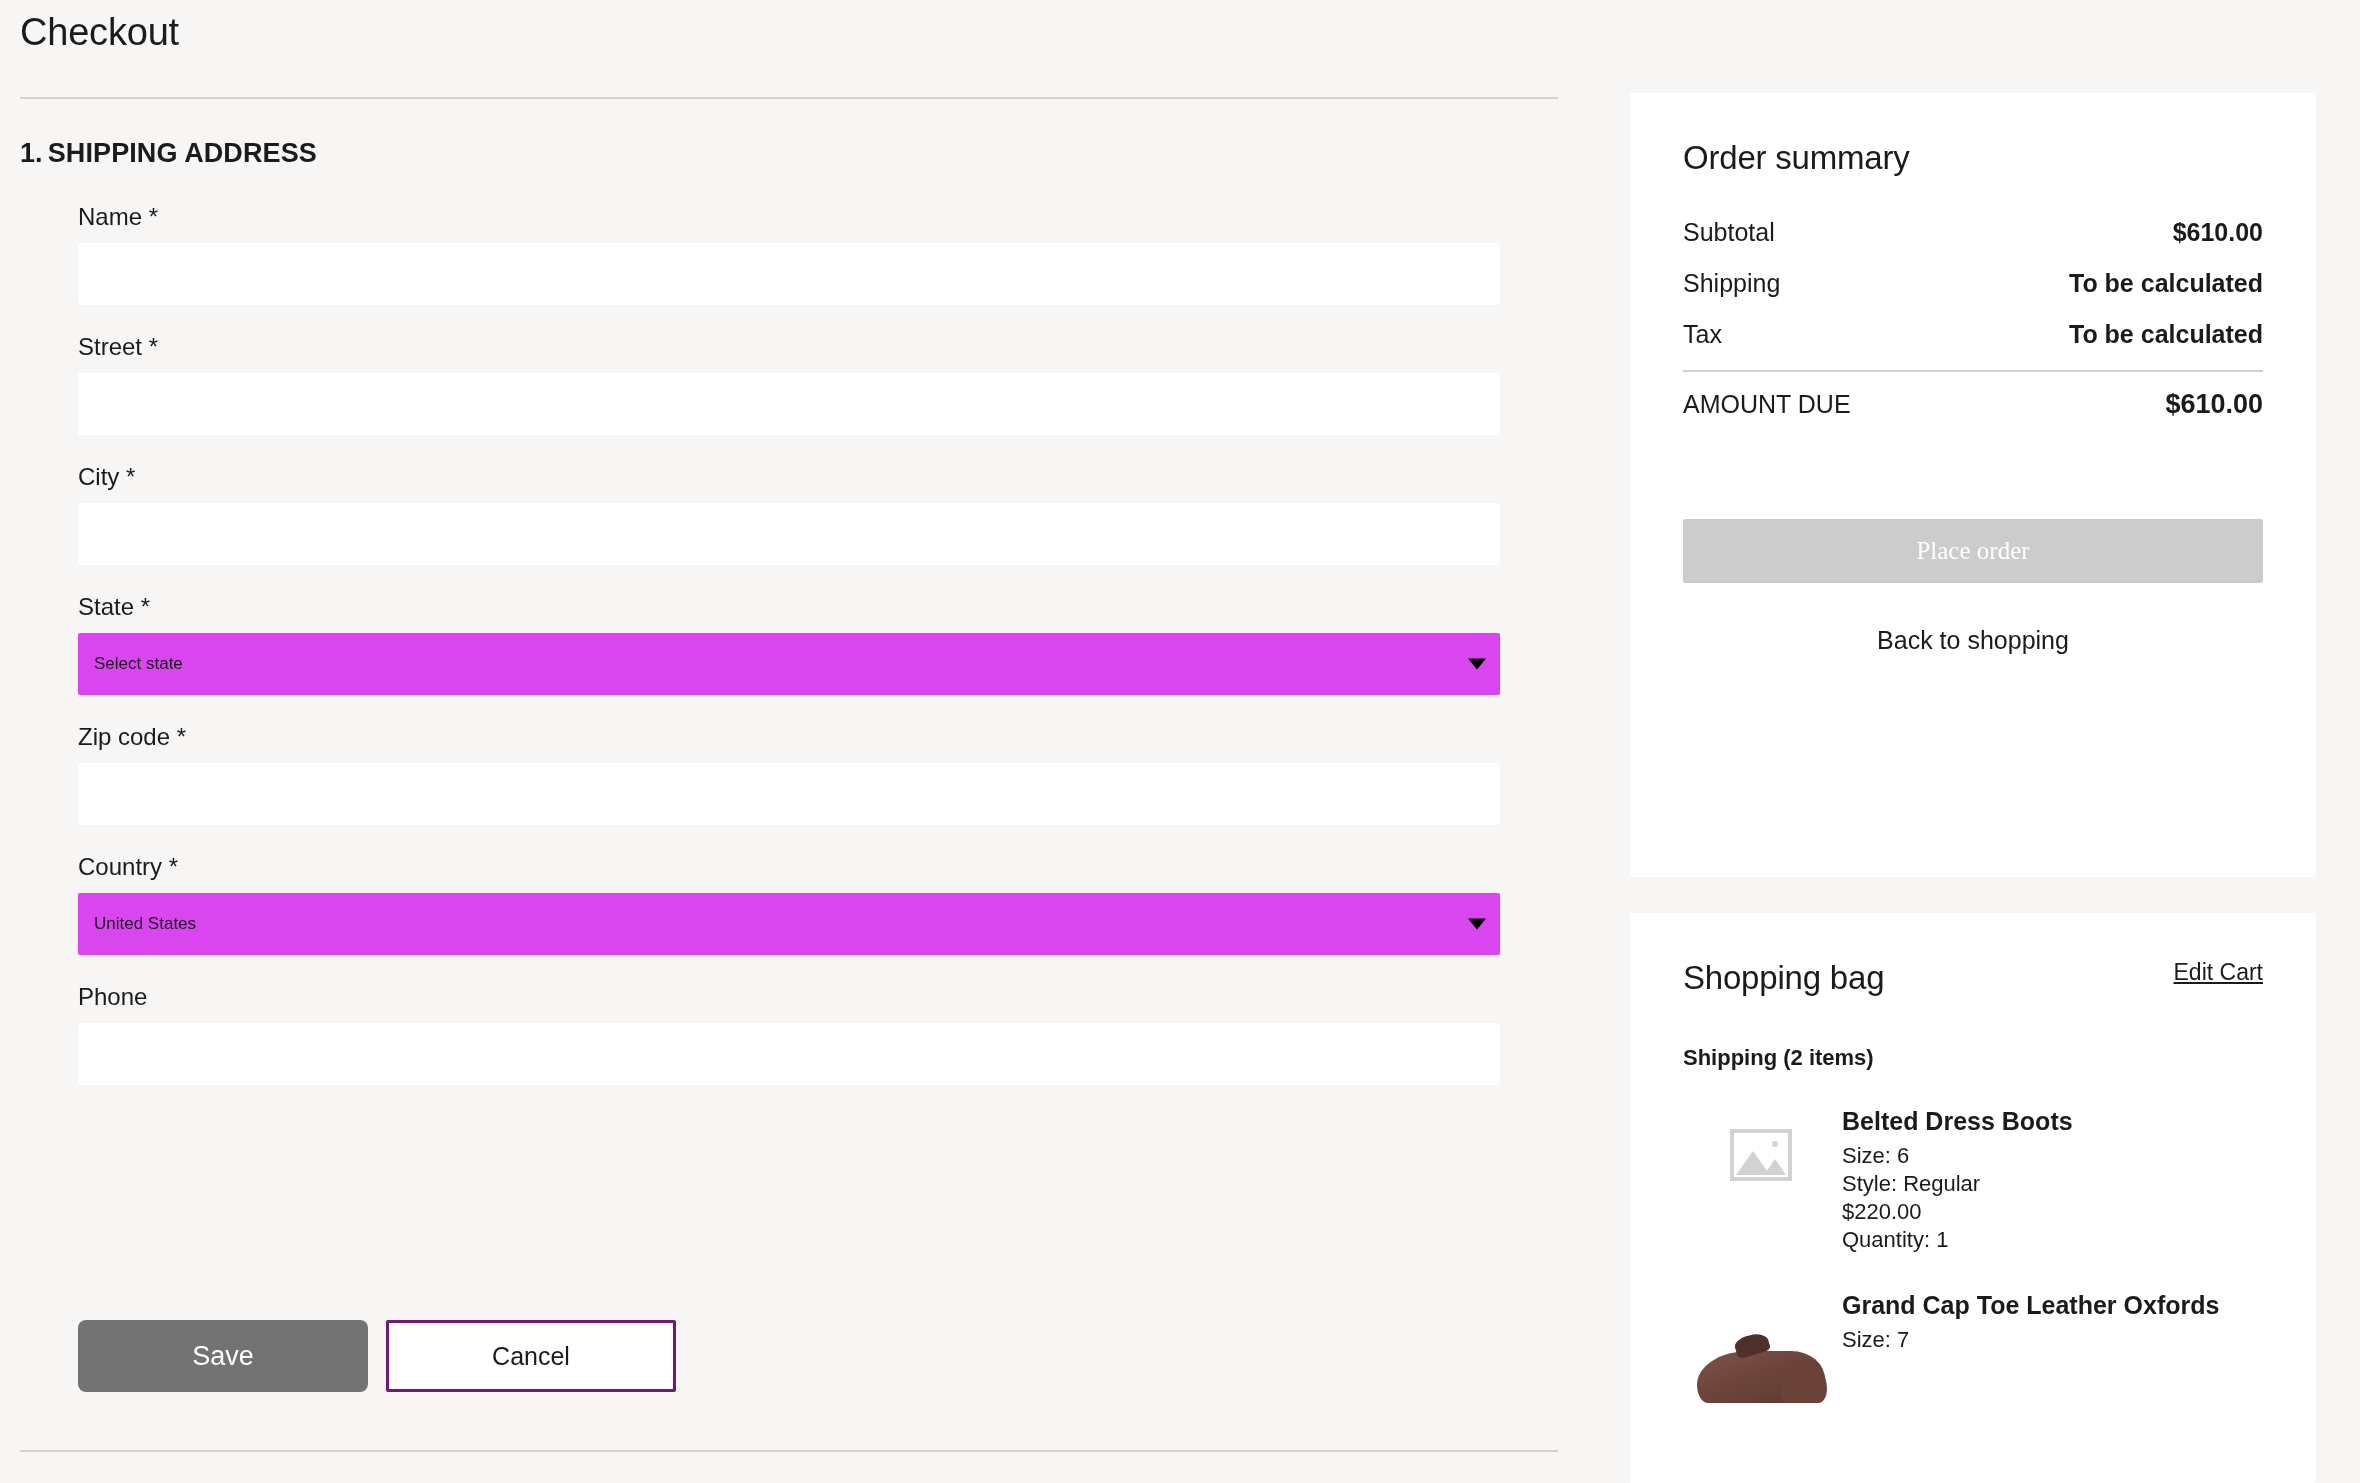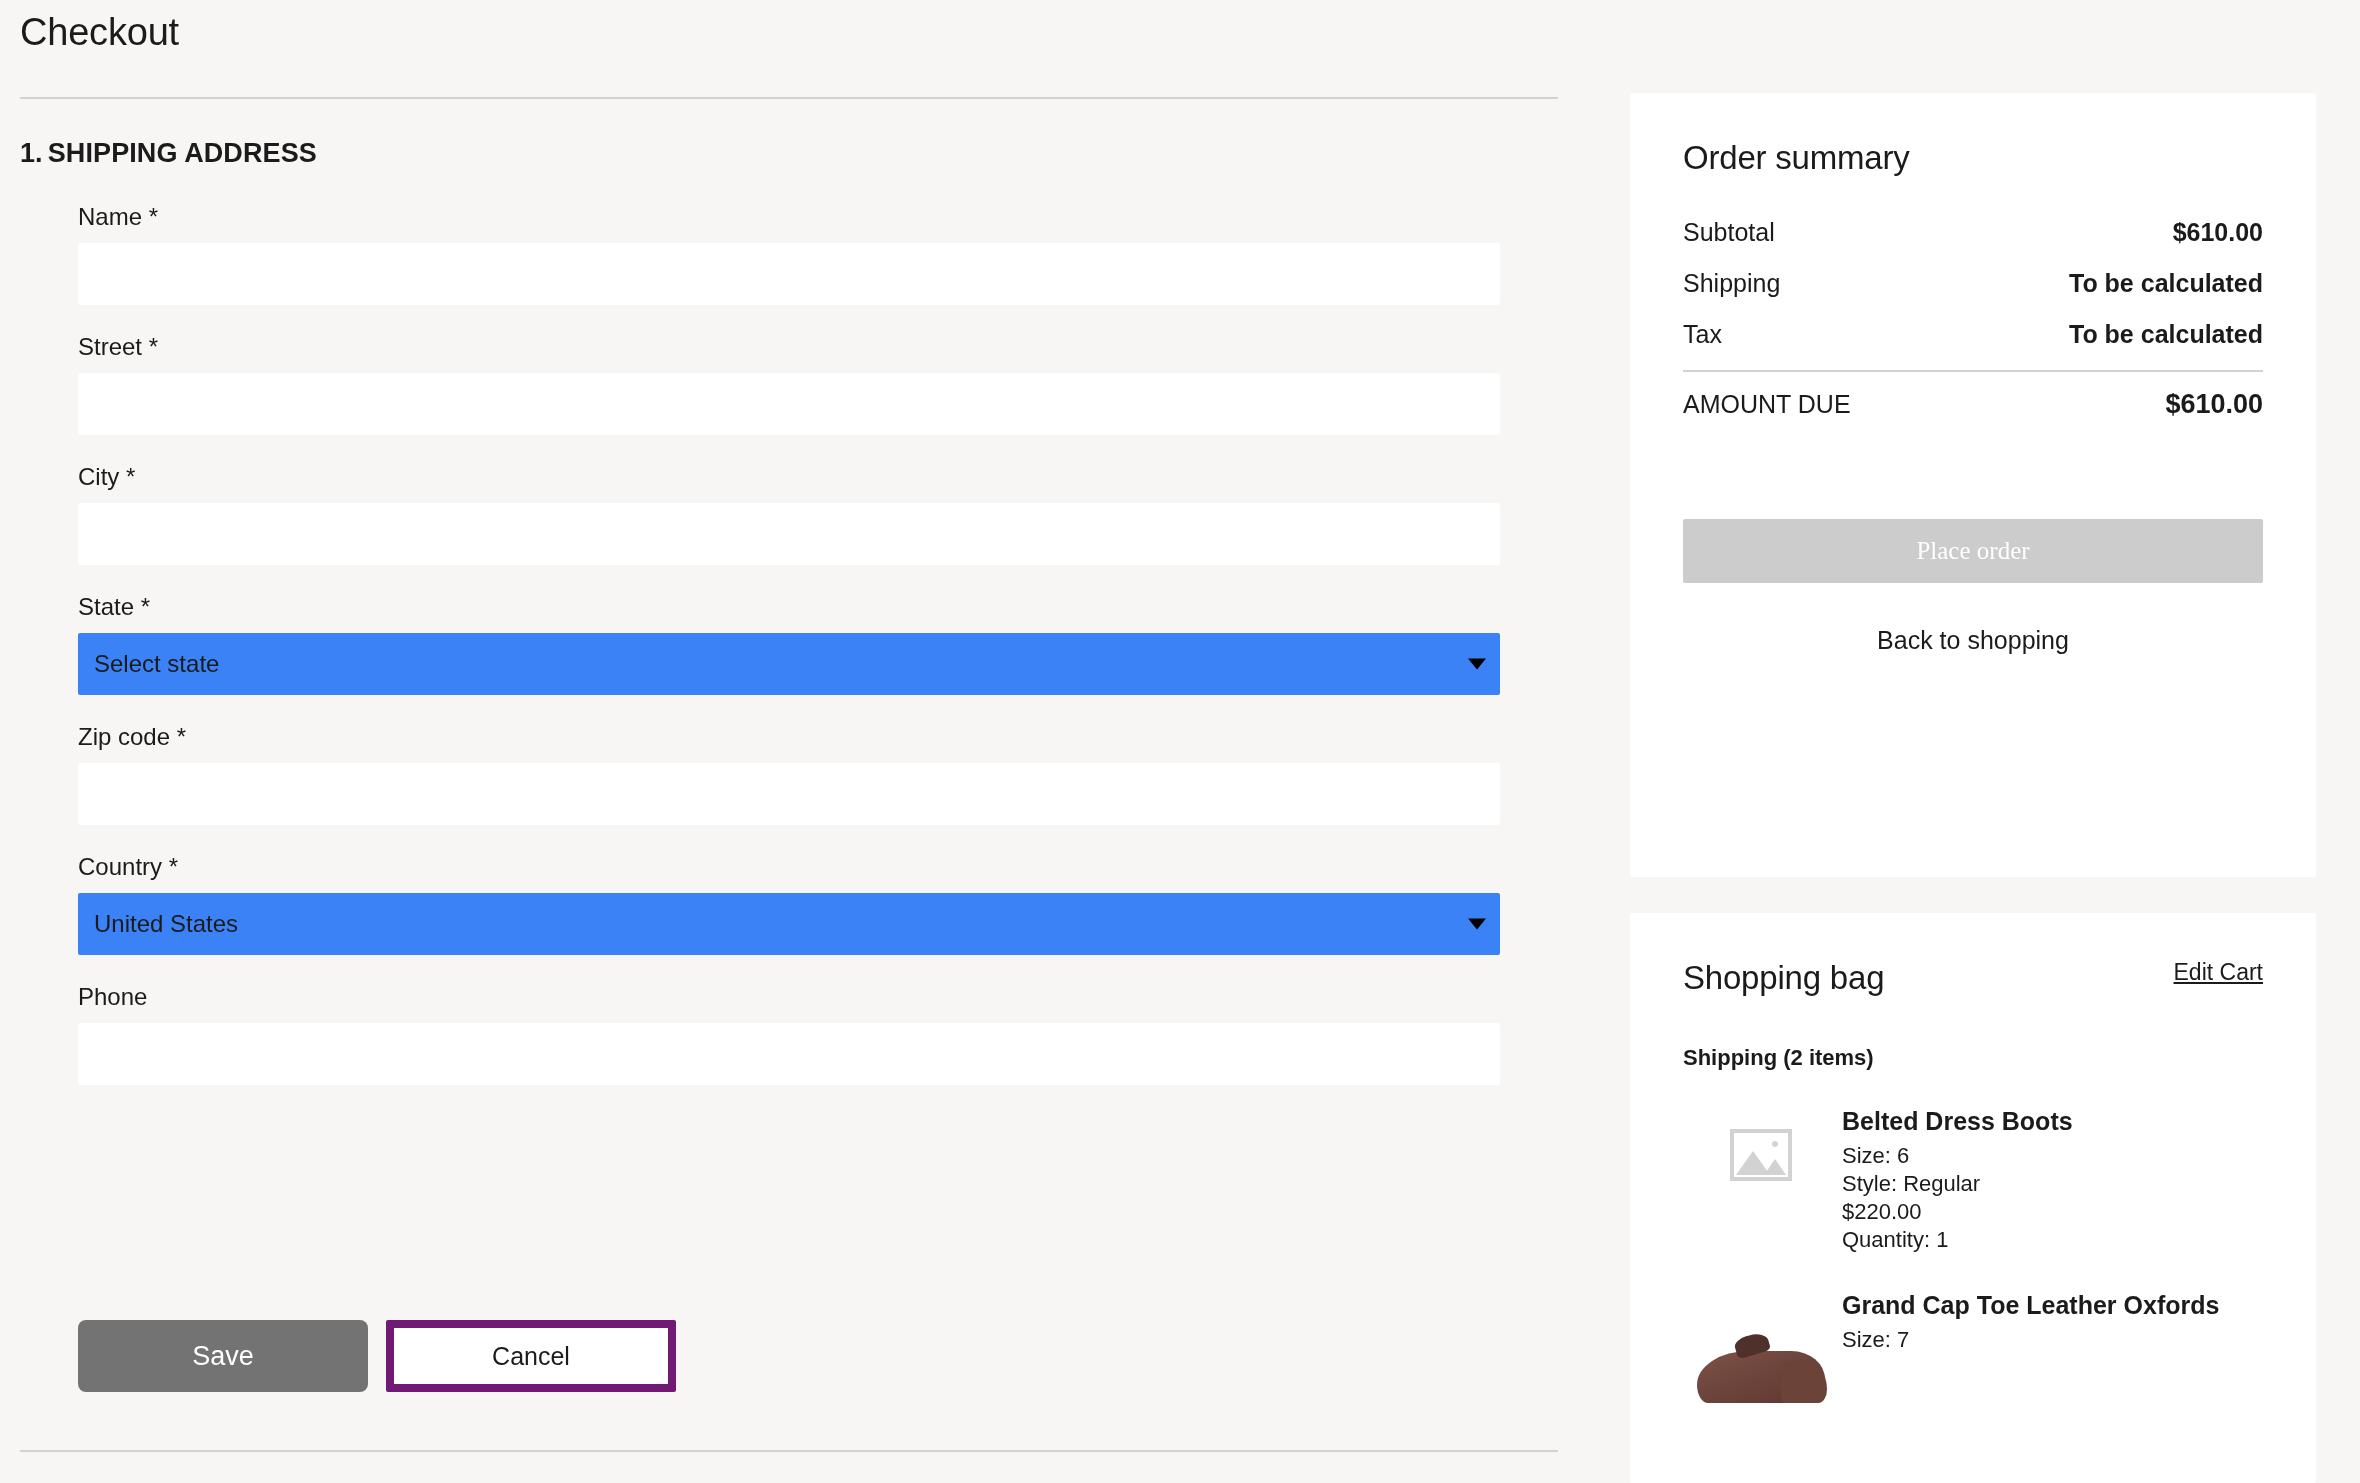--- a/index.html
+++ b/index.html
@@ -93,24 +93,24 @@
   .select-wrap {
     position: relative;
     width: 1422px;
     height: 62px;
     margin-bottom: 30px;
   }
 
   .select-box {
     width: 1422px;
     height: 62px;
-    background: #3b82f6;
+    background: #d946ef;
     border: none;
     border-radius: 2px;
-    font-size: 24px;
+    font-size: 17px;
     color: #1b1b1b;
     display: flex;
     align-items: center;
     padding: 0 16px;
   }
 
   .select-arrow {
     position: absolute;
     right: 14px;
     top: 50%;
@@ -140,21 +140,21 @@
     font-family: "Liberation Sans", sans-serif;
     font-size: 27px;
     cursor: pointer;
   }
 
   .btn-cancel {
     width: 290px;
     height: 72px;
     background: #ffffff;
     color: #1b1b1b;
-    border: 8px solid #701a75;
+    border: 3px solid #701a75;
     border-radius: 2px;
     font-family: "Liberation Sans", sans-serif;
     font-size: 25px;
     cursor: pointer;
   }
 
   .bottom-rule {
     position: absolute;
     left: 20px;
     top: 1450px;

